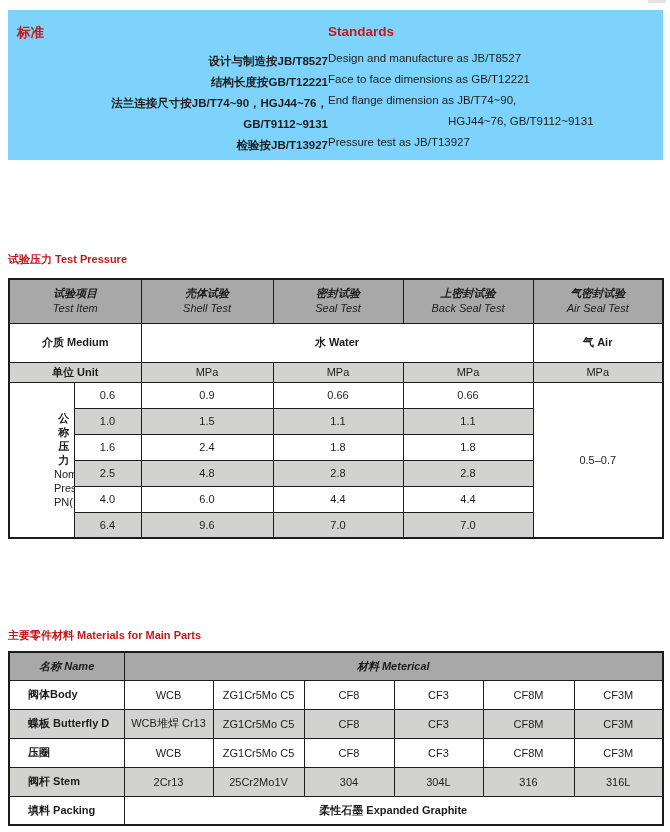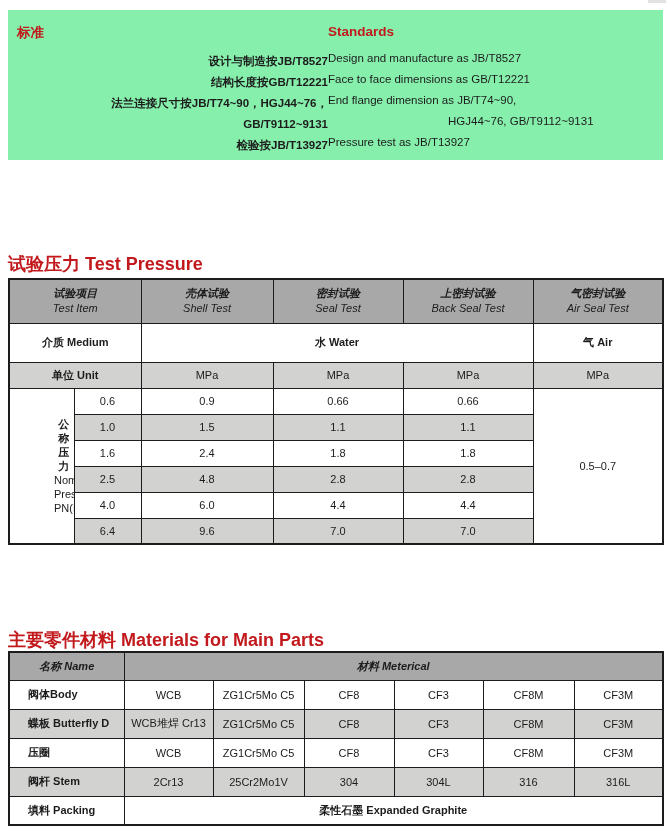--- a/index.html
+++ b/index.html
@@ -17,21 +17,21 @@
     overflow: hidden;
   }
 
   
   .standards-box {
     position: absolute;
     left: 8px;
     top: 10px;
     width: 655px;
     height: 150px;
-    background: #86efac;
+    background: #7dd3fc;
     box-sizing: border-box;
     padding: 14px 10px 0 9px;
     display: flex;
   }
   .std-col { box-sizing: border-box; }
   .std-col.zh { width: 311px; }
   .std-col.en { width: 325px; }
   .std-title {
     font-size: 13.5px;
     font-weight: bold;
@@ -45,21 +45,21 @@
   }
   .std-col.zh .std-line { font-weight: bold; text-align: right; }
   .std-col.en .std-line { font-weight: normal; }
   .std-col.zh .std-line.indent { padding-left: 71px; }
   .std-col.en .std-line.indent { padding-left: 120px; }
 
   
   .section-title {
     position: absolute;
     left: 8px;
-    font-size: 18px;
+    font-size: 11px;
     font-weight: bold;
     color: #c2191d;
     white-space: nowrap;
   }
   #title-test-pressure { top: 252px; }
   #title-materials { top: 628px; }
 
   
   table {
     position: absolute;
@@ -81,21 +81,21 @@
   .zh { font-weight: bold; }
   .hdr { background: #a8a8a8; font-style: italic; }
   .r-gray { background: #d2d2d1; }
   .r-white { background: #ffffff; }
   .two-line .line { display: block; line-height: 15px; }
 
   
   #test-table { top: 278px; width: 654px; }
   #test-table .row-header { height: 44px; }
   #test-table .row-medium { height: 39px; }
-  #test-table .row-unit   { height: 26px; }
+  #test-table .row-unit   { height: 20px; }
   #test-table .row-data   { height: 26px; }
   #test-table .pn-cell { background: #ffffff; padding-left: 44px; }
   #test-table .pn-cell .line { display: block; line-height: 14px; }
   #test-table .air-span { background: #ffffff; border-radius: 12px; }
 
   
   #materials-table { top: 651px; width: 654px; }
   #materials-table .row-header { height: 28px; }
   #materials-table .row-data   { height: 29px; }
   #materials-table td.name-cell {

